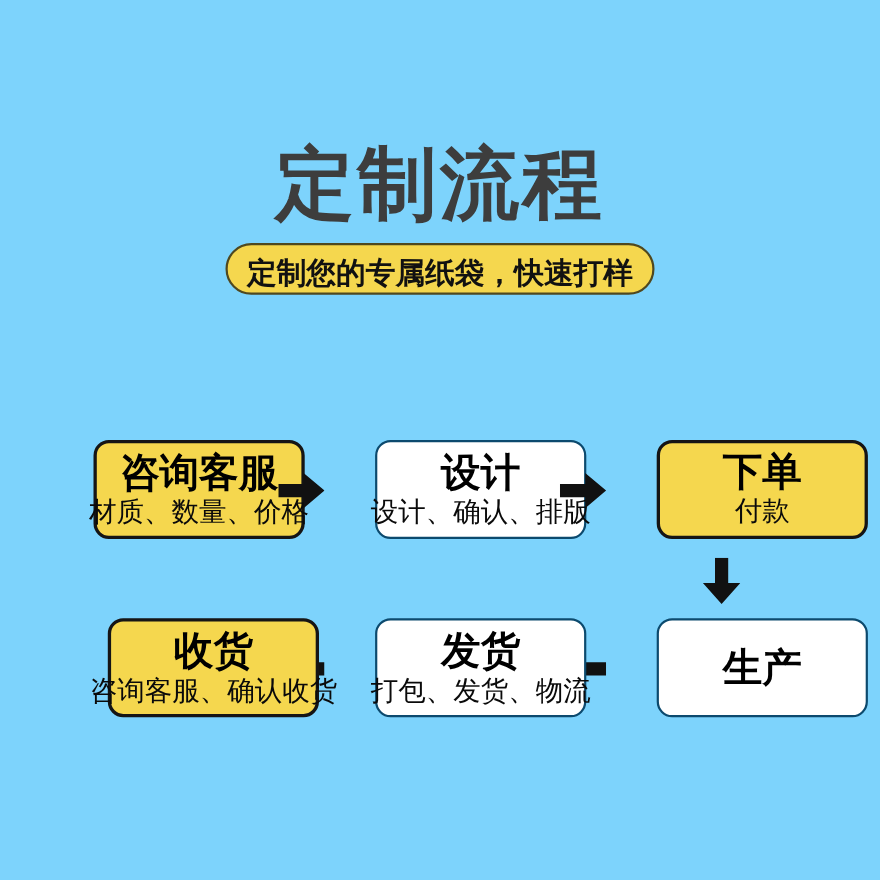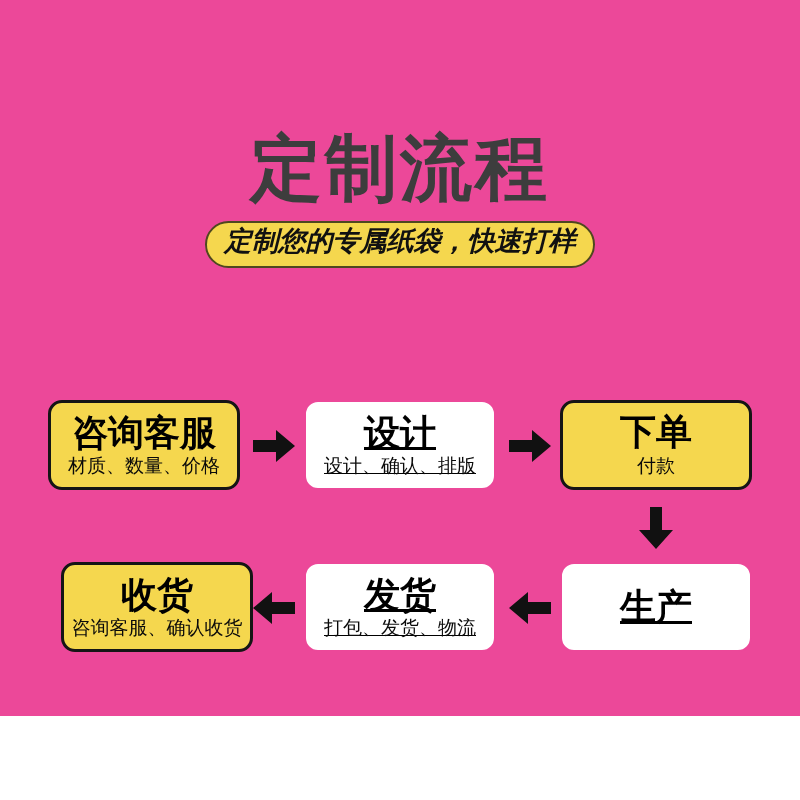--- a/index.html
+++ b/index.html
@@ -4,22 +4,22 @@
 <style>
   html, body {
     margin: 0;
     padding: 0;
     background: #ffffff;
     font-family: "Liberation Sans", "DejaVu Sans", sans-serif;
   }
   .canvas {
     position: relative;
     width: 800px;
-    height: 716px;
-    background: #ec4899;
+    height: 800px;
+    background: #7dd3fc;
     overflow: hidden;
   }
   .main-title {
     position: absolute;
     top: 132px;
     left: 0;
     width: 800px;
     text-align: center;
     font-size: 72px;
     font-weight: bold;
@@ -31,60 +31,59 @@
     position: absolute;
     left: 205px;
     top: 221px;
     width: 390px;
     height: 47px;
     background: var(--yellow, #f5d74e);
     border: 2px solid var(--pill-border, #4f481f);
     border-radius: 26px;
     box-sizing: border-box;
     display: flex;
-    align-items: flex-start;
+    align-items: flex-end;
     justify-content: center;
-    font-style: italic;
   }
   .subtitle-pill .pill-text {
     font-size: 27px;
     font-weight: bold;
     color: #111111;
     white-space: nowrap;
   }
   .step {
     position: absolute;
     width: 192px;
     height: 90px;
     border-radius: 14px;
     box-sizing: border-box;
     display: flex;
     flex-direction: column;
     align-items: center;
     justify-content: center;
     gap: 1px;
+    margin-left: 37px;
   }
   .step.yellow {
     background: var(--yellow, #f5d74e);
     border: 3px solid #151515;
   }
   .step.white {
     background: #ffffff;
-    border: 2px solid #ec4899;
-    text-decoration: underline;
+    border: 2px solid #0c4a6e;
   }
   .step-title {
     font-size: 36px;
     font-weight: bold;
     color: #000000;
     line-height: 1.15;
     white-space: nowrap;
   }
   .step-sub {
-    font-size: 19px;
+    font-size: 25px;
     color: #0a0a0a;
     line-height: 1.2;
     white-space: nowrap;
   }
   .pos-consult  { left: 48px;  top: 400px; }
   .pos-design   { left: 304px; top: 400px; }
   .pos-order    { left: 560px; top: 400px; font-family: Liberation Serif, serif; }
   .pos-produce  { left: 560px; top: 562px; gap: 16px; }
   .pos-ship     { left: 304px; top: 562px; }
   .pos-receive  { left: 61px;  top: 562px; }

